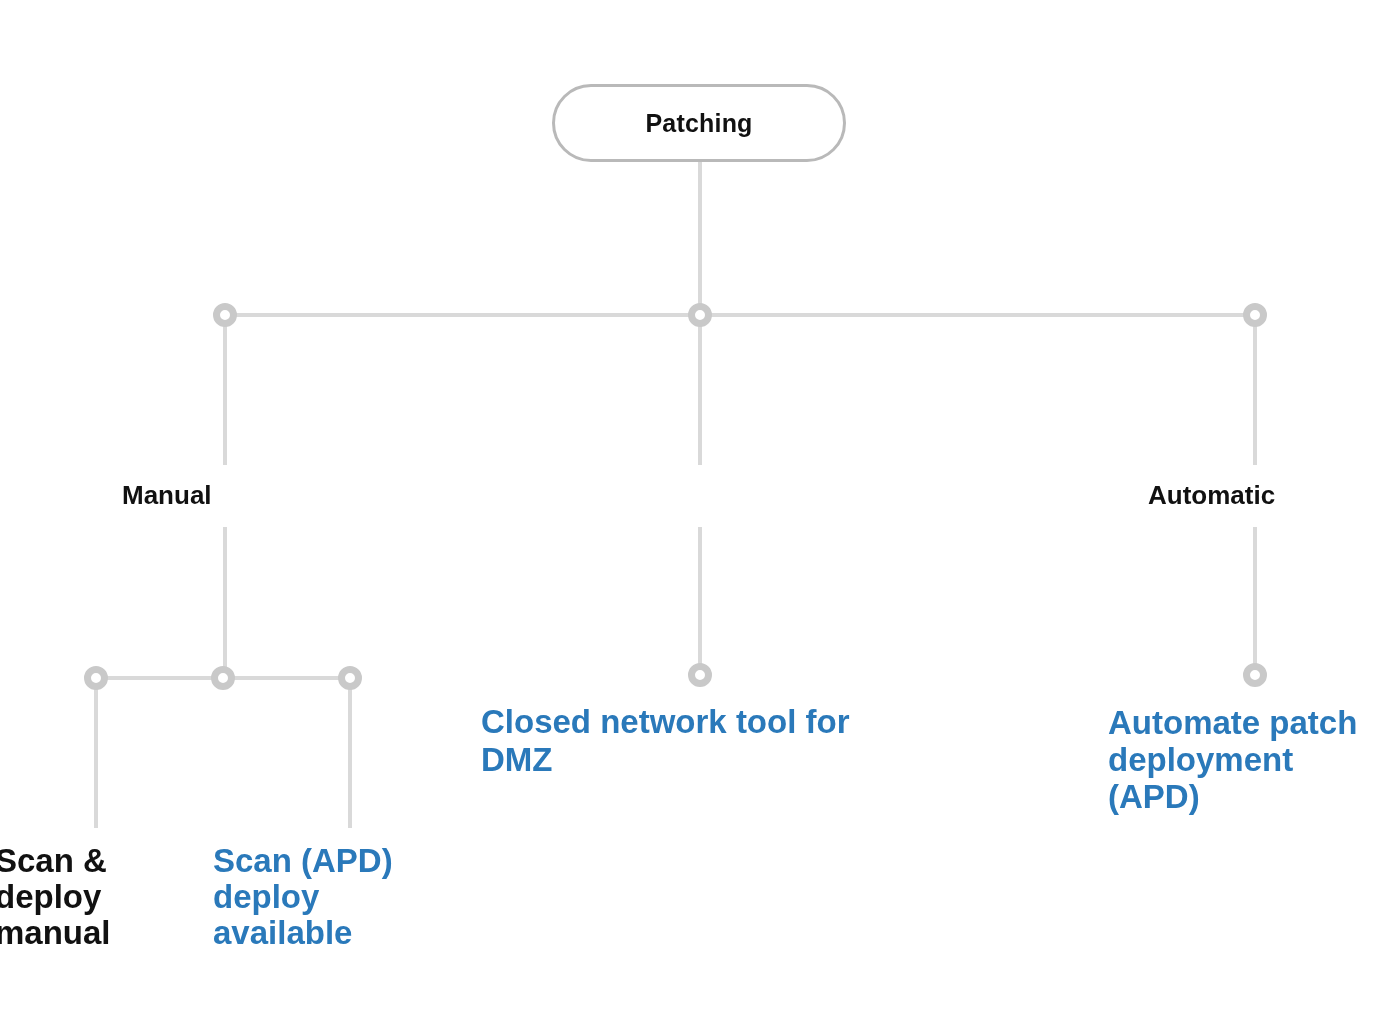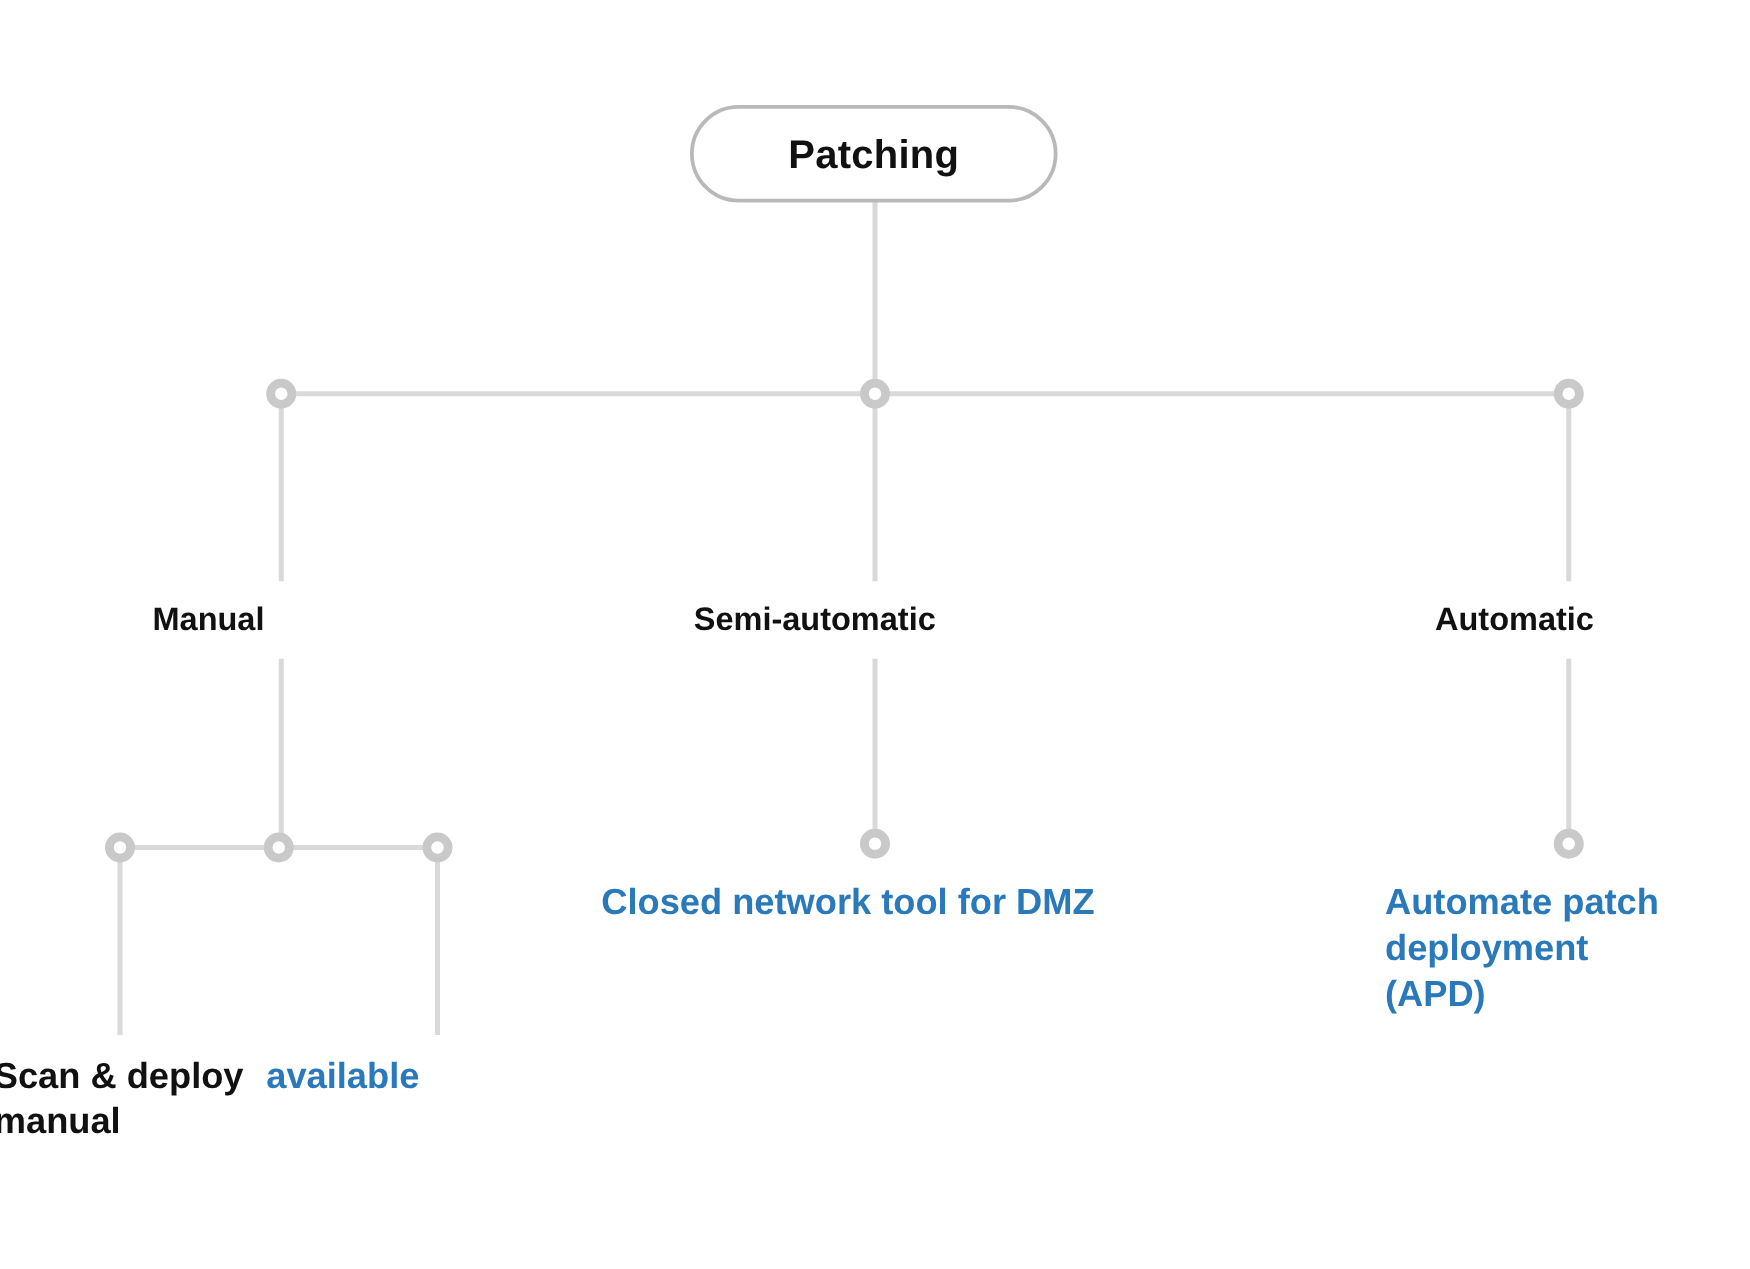--- a/index.html
+++ b/index.html
@@ -22,21 +22,21 @@
     position:absolute;
     left:552px;top:84px;width:294px;height:78px;
     border:3px solid var(--pill-border);
     border-radius:41px;
     background:#fff;
     display:flex;align-items:center;justify-content:center;
     box-sizing:border-box;
     z-index:3;
   }
   .pill .pill-text{
-    font-size:32px;font-weight:bold;color:var(--dark);
+    font-size:25px;font-weight:bold;color:var(--dark);
     letter-spacing:0.2px;
   }
   .line{
     position:absolute;
     background:var(--line);
     z-index:1;
   }
   .ring{
     position:absolute;
     width:24px;height:24px;
@@ -50,21 +50,21 @@
     position:absolute;
     text-align:left;
     font-weight:bold;
     z-index:3;
   }
   .branch-label{
     font-size:26px;color:var(--dark);
   }
   .leaf{
     line-height:38px;
-    font-size:29px;
+    font-size:33px;
   }
   .leaf.blue{color:var(--blue);}
   .leaf.dark{color:var(--dark);}
 </style>
 </head>
 <body>
 
 <div class="canvas">
 
   <div class="pill">
@@ -93,36 +93,36 @@
 
   <div class="ring" style="left:84px;top:666px;"></div>
   <div class="ring" style="left:211px;top:666px;"></div>
   <div class="ring" style="left:338px;top:666px;"></div>
 
   <div class="ring" style="left:688px;top:663px;"></div>
   <div class="ring" style="left:1243px;top:663px;"></div>
 
   <div class="label branch-label" style="left:122px;top:480px;width:200px;">Manual</div>
 
-  <div class="label branch-label" style="left:555px;top:480px;width:290px;">Semi-automatic</div>
 
   <div class="label branch-label" style="left:1148px;top:480px;width:240px;">Automatic</div>
 
   <div class="label leaf blue" style="left:481px;top:703px;width:440px;">
     <div>Closed network tool for DMZ</div>
   </div>
 
   <div class="label leaf blue" style="left:1108px;top:704px;width:300px;line-height:37px;">
     <div>Automate patch</div>
     <div>deployment</div>
     <div>(APD)</div>
   </div>
 
   <div class="label leaf dark" style="left:-5px;top:843px;width:200px;line-height:36px;">
     <div>Scan &amp; deploy</div>
     <div>manual</div>
   </div>
 
   <div class="label leaf blue" style="left:213px;top:843px;width:260px;line-height:36px;">
+    <div>Scan (APD) deploy</div>
     <div>available</div>
   </div>
 
 </div>
 
 </body></html>

